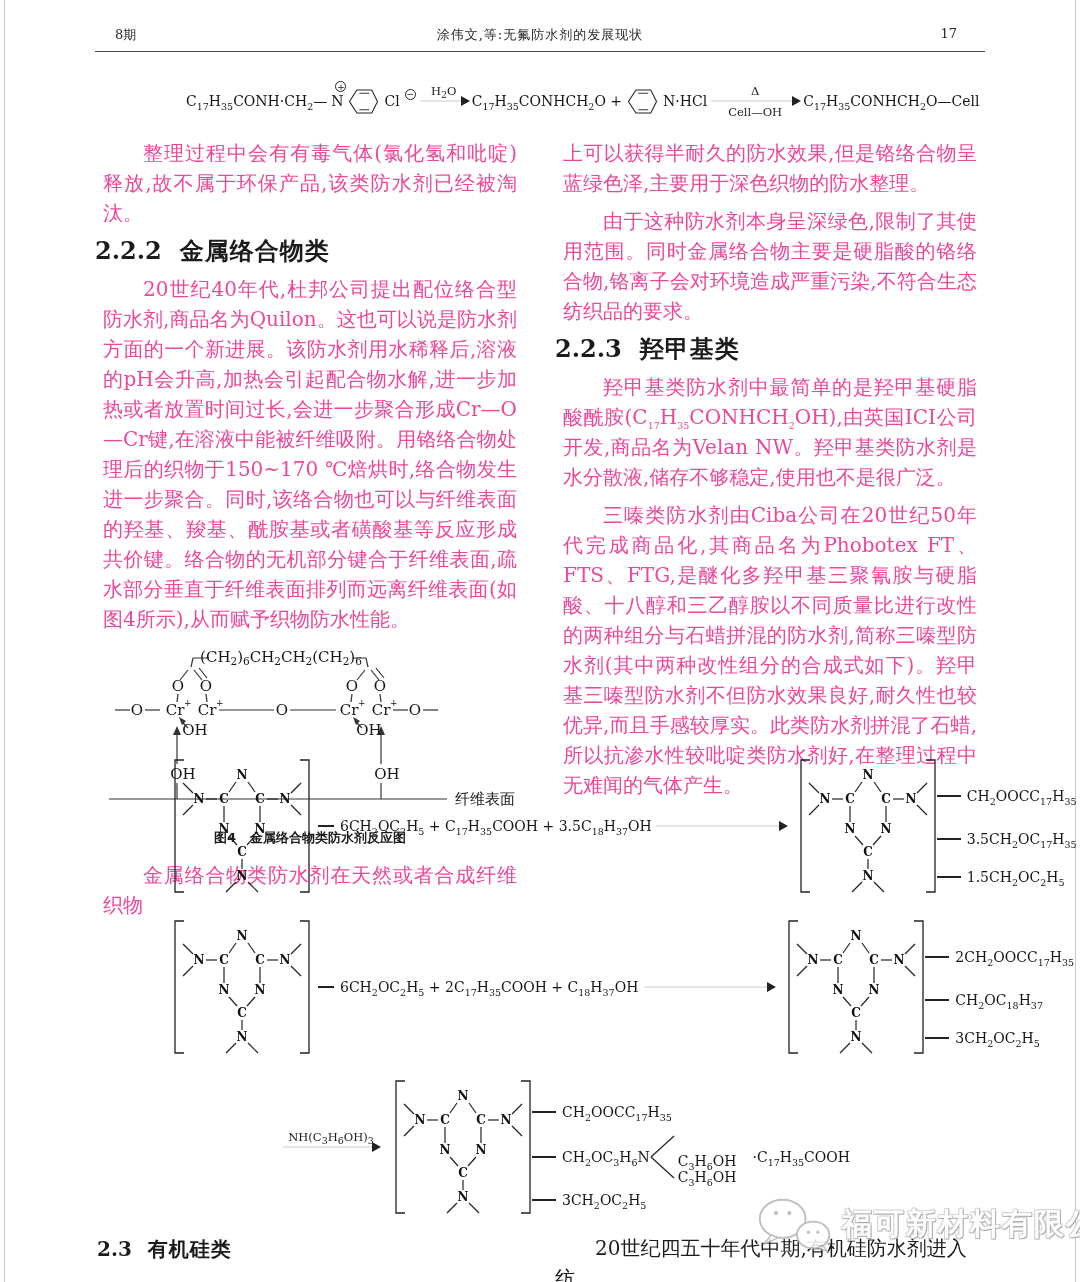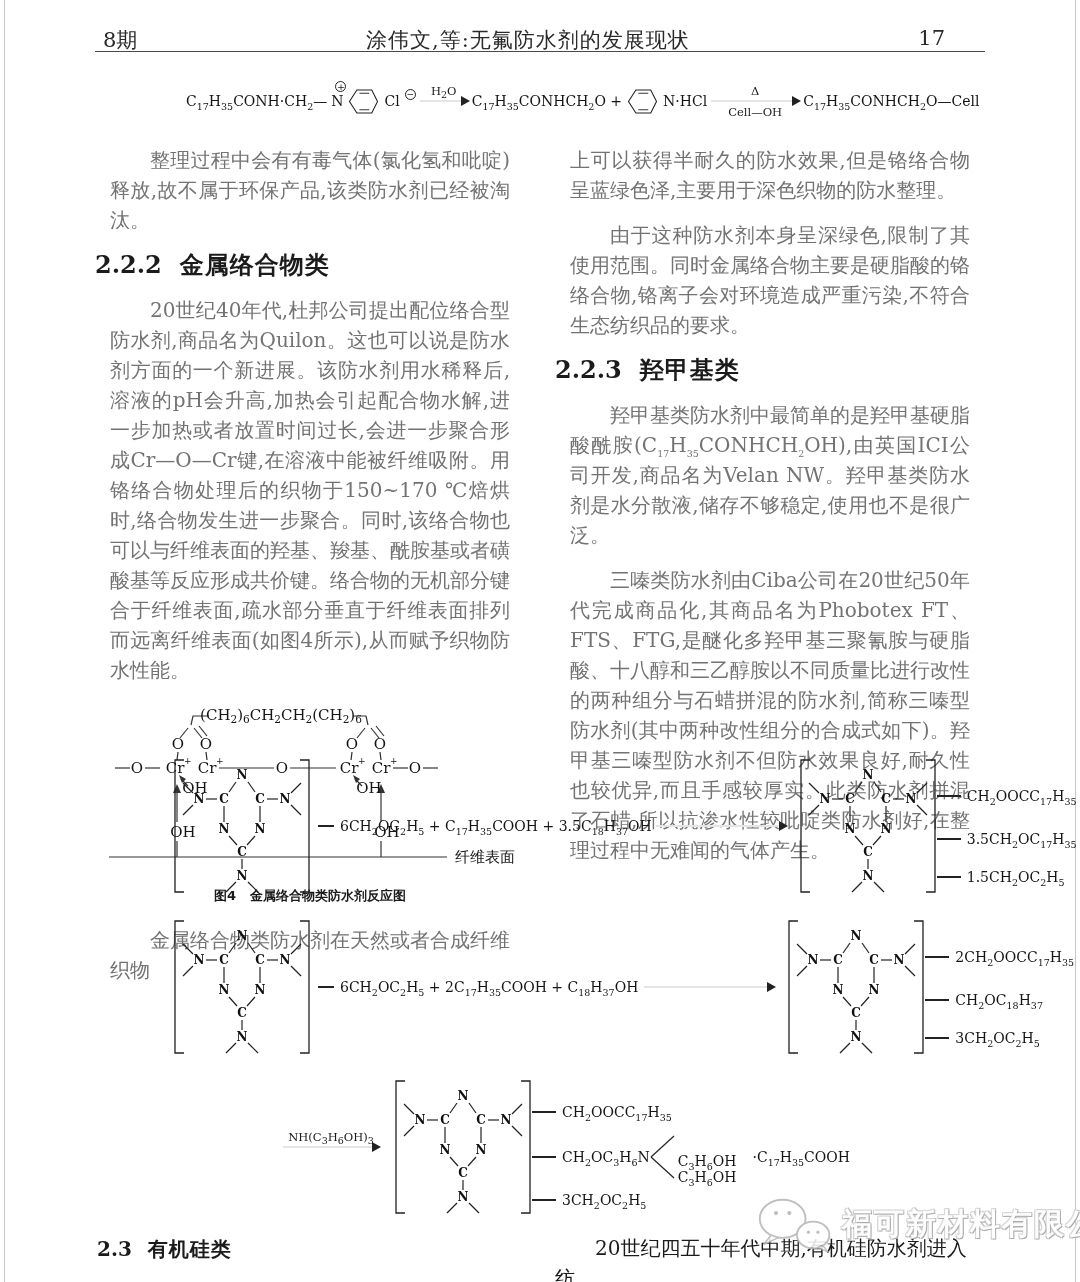--- a/index.html
+++ b/index.html
@@ -2,21 +2,21 @@
 <html><head>
 <meta charset="utf-8">
 <style>
   html,body{margin:0;padding:0;}
   body{width:1080px;height:1282px;position:relative;background:#ffffff;overflow:hidden;
        font-family:"DejaVu Serif","Liberation Serif",serif;color:#1b1b1b;}
   .edge{position:absolute;top:0;bottom:0;width:1px;background:#c9c9c9;}
   .edge.l{left:4px;}
   .edge.r{left:1075px;}
   
-  .hdr{position:absolute;left:83px;top:26px;width:890px;height:24px;font-size:21px;color:#2a2a2a;}
+  .hdr{position:absolute;left:95px;top:26px;width:890px;height:24px;font-size:13px;color:#2a2a2a;}
   .hdr .iss{position:absolute;left:20px;top:0;}
   .hdr .ttl{position:absolute;left:0;right:0;top:0;text-align:center;letter-spacing:1px;}
   .hdr .pg{position:absolute;right:28px;top:0;}
   .hdr-rule{position:absolute;left:95px;top:51px;width:890px;height:0;border-top:1.4px solid #4a4a4a;}
   
   .fm{font-family:"DejaVu Serif","Liberation Serif",serif;font-size:14px;white-space:nowrap;color:#151515;}
   .fm-s{font-size:11.5px;white-space:nowrap;}
   sub{font-size:9.5px;line-height:0;}
   
   .equation{position:absolute;left:186px;top:78px;height:46px;display:flex;align-items:center;gap:4px;}
@@ -30,21 +30,21 @@
   .hex line{stroke:#222;stroke-width:1.1;}
   
   .rxn-arrow{position:relative;display:inline-block;height:1.4px;background:#e5e5e5;flex:none;align-self:center;}
   .rxn-arrow::after{content:"";position:absolute;right:-2px;top:-4.4px;width:0;height:0;
         border-left:9px solid #222;border-top:5px solid transparent;border-bottom:5px solid transparent;}
   .arr-top{position:absolute;left:0;right:0;bottom:4px;text-align:center;}
   .arr-bottom{position:absolute;left:0;right:0;top:5px;text-align:center;}
   
   .columns{position:absolute;left:95px;top:130px;width:890px;display:flex;gap:30px;}
   .col{width:430px;}
-  p.body{margin:15px;font-size:20px;line-height:30px;text-align:justify;color:#737373;}
+  p.body{margin:8px;font-size:20px;line-height:30px;text-align:justify;color:#ec4899;}
   p.body.ind{text-indent:2em;}
   h3.sec{margin:0;height:30px;line-height:30px;font-size:24px;font-weight:700;}
   h3.sec .num{font-family:"DejaVu Serif",serif;margin-right:18px;}
   h3.sec .lbl{font-family:"DejaVu Sans","Liberation Sans",sans-serif;letter-spacing:1px;}
   
   figure{margin:0;padding:0;}
   .fig4{display:block;margin:6px 0 0 0;}
   .fig4 .bond line, .fig4 polyline{stroke:#333;stroke-width:1.2;fill:none;}
   .fig4 .ah polygon{fill:#333;}
   .fig4 .ftext text{font-family:"DejaVu Serif",serif;font-size:15px;fill:#151515;text-anchor:middle;}

